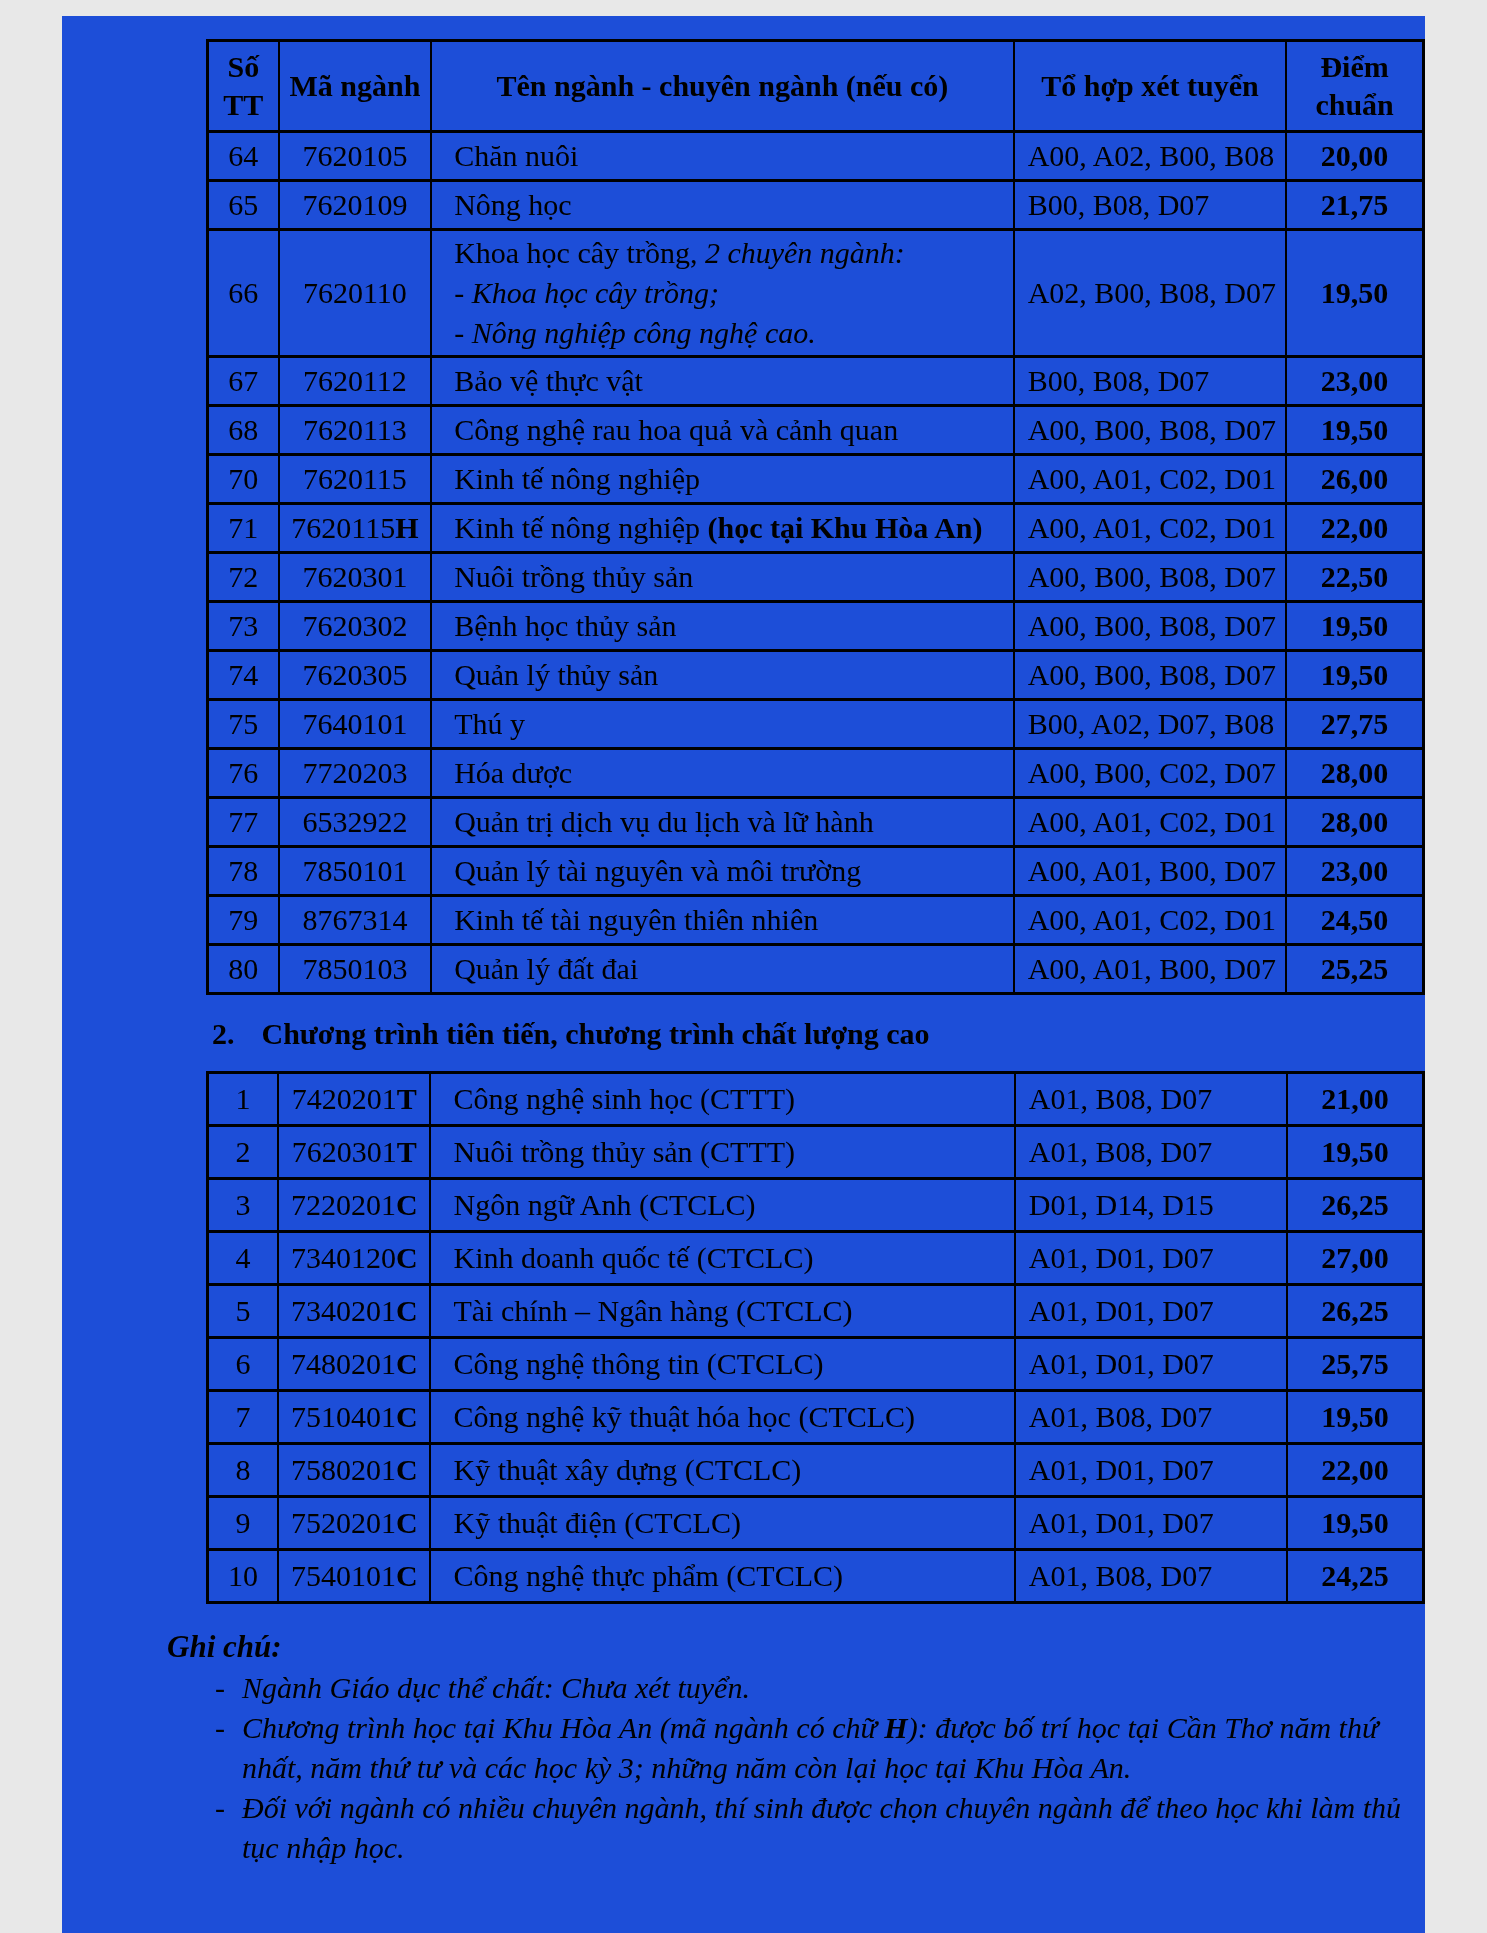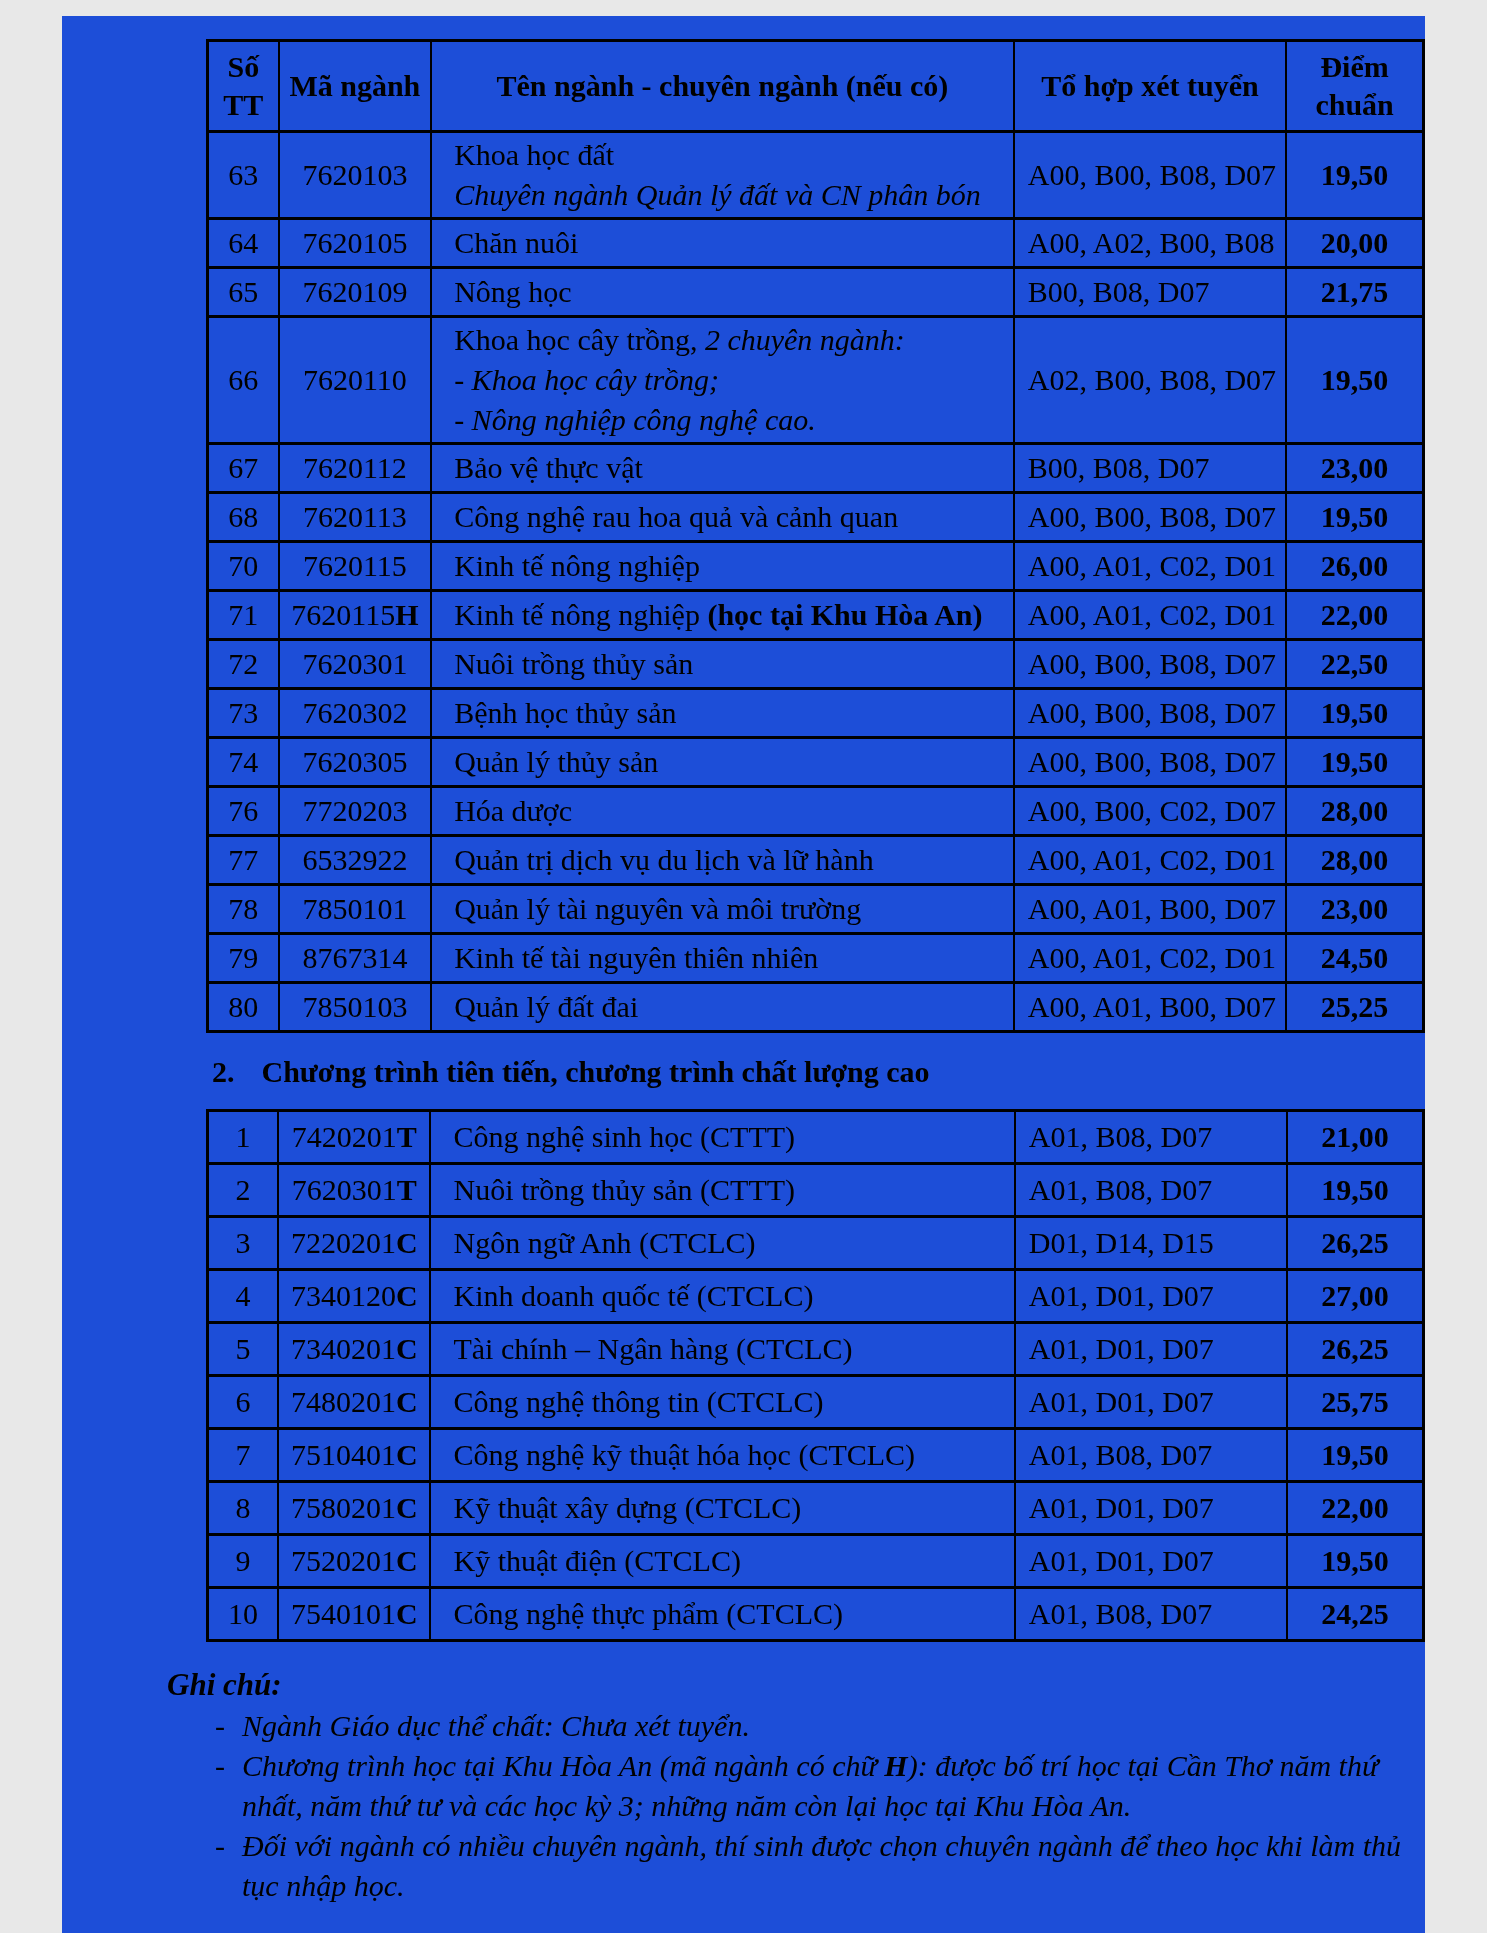--- a/index.html
+++ b/index.html
@@ -85,30 +85,20 @@
       <tr>
         <th><span>Số</span><br><span>TT</span></th>
         <th><span>Mã ngành</span></th>
         <th><span>Tên ngành - </span><span class="seg-bi">chuyên ngành (nếu có)</span></th>
         <th><span>Tổ hợp xét tuyển</span></th>
         <th><span>Điểm</span><br><span>chuẩn</span></th>
       </tr>
     </thead>
     <tbody id="t1-body">
         <tr>
-          <td class="c-stt">63</td>
-          <td class="c-code"><span class="seg-n">7620103</span></td>
-          <td class="c-name">
-            <div class="name-line"><span class="seg-n">Khoa học đất</span></div>
-            <div class="name-line"><span class="seg-i">Chuyên ngành Quản lý đất và CN phân bón</span></div>
-          </td>
-          <td class="c-combo">A00, B00, B08, D07</td>
-          <td class="c-score">19,50</td>
-        </tr>
-        <tr>
           <td class="c-stt">64</td>
           <td class="c-code"><span class="seg-n">7620105</span></td>
           <td class="c-name">
             <div class="name-line"><span class="seg-n">Chăn nuôi</span></div>
           </td>
           <td class="c-combo">A00, A02, B00, B08</td>
           <td class="c-score">20,00</td>
         </tr>
         <tr>
           <td class="c-stt">65</td>
@@ -185,20 +175,29 @@
           <td class="c-score">19,50</td>
         </tr>
         <tr>
           <td class="c-stt">74</td>
           <td class="c-code"><span class="seg-n">7620305</span></td>
           <td class="c-name">
             <div class="name-line"><span class="seg-n">Quản lý thủy sản</span></div>
           </td>
           <td class="c-combo">A00, B00, B08, D07</td>
           <td class="c-score">19,50</td>
+        </tr>
+        <tr>
+          <td class="c-stt">75</td>
+          <td class="c-code"><span class="seg-n">7640101</span></td>
+          <td class="c-name">
+            <div class="name-line"><span class="seg-n">Thú y</span></div>
+          </td>
+          <td class="c-combo">B00, A02, D07, B08</td>
+          <td class="c-score">27,75</td>
         </tr>
         <tr>
           <td class="c-stt">76</td>
           <td class="c-code"><span class="seg-n">7720203</span></td>
           <td class="c-name">
             <div class="name-line"><span class="seg-n">Hóa dược</span></div>
           </td>
           <td class="c-combo">A00, B00, C02, D07</td>
           <td class="c-score">28,00</td>
         </tr>

